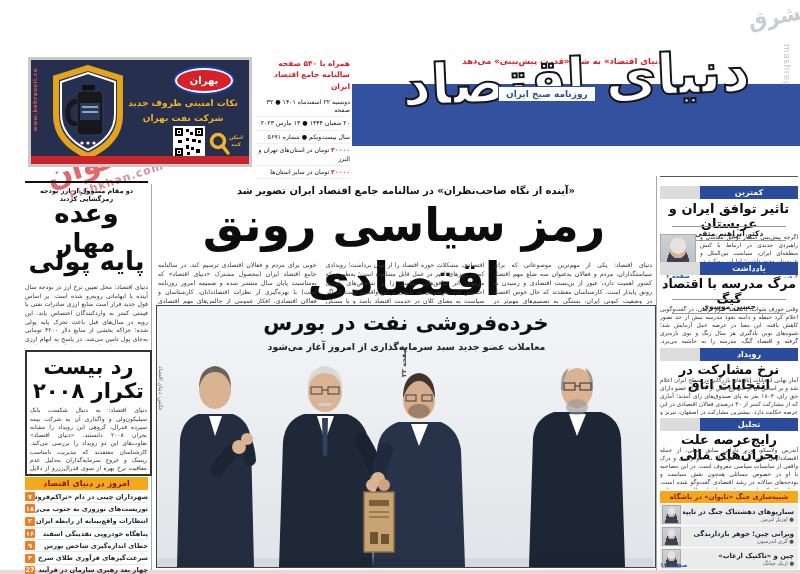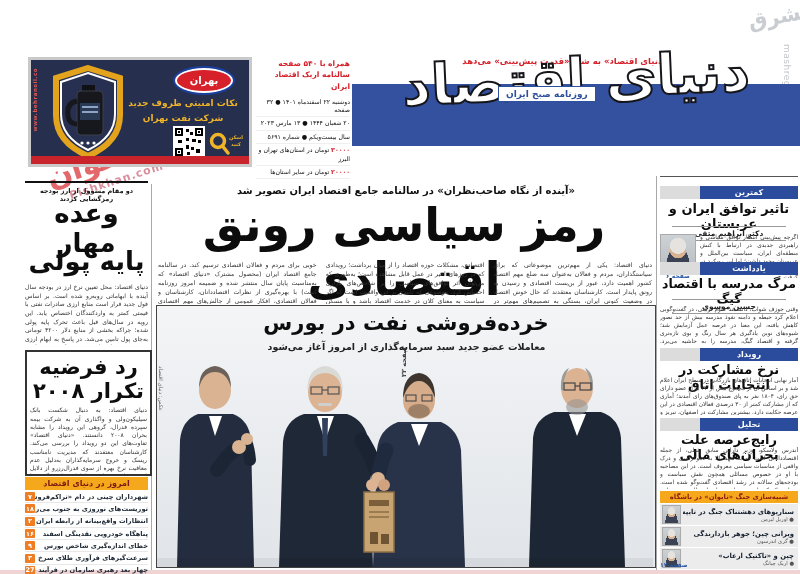--- a/index.html
+++ b/index.html
@@ -159,21 +159,21 @@
     </svg>
     <div class="ad-scan">
       <div>اسکن</div>
       <div>کنید</div>
     </div>
     <div class="ad-redstrip"></div>
   </div>
 
   <div class="abs info">
     <div class="red">همراه با ۵۴۰ صفحه</div>
-    <div class="red">سالنامه اریک اقتصاد ایران</div>
+    <div class="red">سالنامه جامع اقتصاد ایران</div>
     <ul>
       <li>دوشنبه ۲۲ اسفندماه ۱۴۰۱ ● ۳۲ صفحه</li>
       <li>۲۰ شعبان ۱۴۴۴ ● ۱۳ مارس ۲۰۲۳</li>
       <li>سال بیست‌ویکم ● شماره ۵۶۹۱</li>
       <li><span class="num">۳۰۰۰۰</span> <span>تومان در استان‌های تهران و البرز</span></li>
       <li><span class="num">۲۰۰۰۰</span> <span>تومان در سایر استان‌ها</span></li>
     </ul>
   </div>
 
   <div class="abs slogan">«دنیای اقتصاد» به شما «قدرت پیش‌بینی» می‌دهد</div>
@@ -262,21 +262,21 @@
   </div>
 
   <div class="abs lc-kicker">دو مقام مسوول از ارز بودجه رمزگشایی کردند</div>
   <div class="abs lc-t1">وعده مهار</div>
   <div class="abs lc-t2">پایه پولی</div>
   <div class="abs lc-body just">
     <span>دنیای اقتصاد: محل تعیین نرخ ارز در بودجه سال آینده با ابهاماتی روبه‌رو شده است. بر اساس قول جدید قرار است منابع ارزی صادرات نفتی با قیمتی کمتر به واردکنندگان اختصاص یابد. این رویه در سال‌های قبل باعث تحرک پایه پولی شده؛ چراکه بخشی از منابع دلار ۴۲۰۰ تومانی به‌جای پول تامین می‌شد. در پاسخ به ابهام ارزی بودجه، وزیر اقتصاد و رئیس کمیسیون تلفیق لایحه بودجه، محل ارزی سال آینده را متفاوت از سال‌های قبل دانستند و می‌گویند این عامل باعث تحرک پایه پولی و چاپ پول نخواهد شد.</span>
     
   </div>
   <div class="abs box2">
-    <div class="t">رد فرضیه</div>
+    <div class="t">رد بیست</div>
     <div class="t">تکرار ۲۰۰۸</div>
     <div class="b just">
       <span>دنیای اقتصاد: به دنبال شکست بانک سیلیکون‌ولی و واگذاری آن به شرکت بیمه سپرده فدرال، گروهی این رویداد را مشابه بحران ۲۰۰۸ دانستند. «دنیای اقتصاد» تفاوت‌های این دو رویداد را بررسی می‌کند. کارشناسان معتقدند که مدیریت نامناسب ریسک و خروج سرمایه‌گذاران به‌دلیل عدم معافیت نرخ بهره از سوی فدرال‌رزرو از دلایل این رویداد بوده است؛ اما این واقعه گویی با بحران ۲۰۰۸ متفاوت خواهد بود و گرچه برخی تبعاتی برای بازارهای ریسکی به دنبال خواهد داشت، ابعاد بسیار محدودتری از بحران قبلی دارد.</span>
       
     </div>
   </div>
   <div class="abs today-bar">امروز در دنیای اقتصاد</div>
   <div class="abs today">
     <div class="row">
         <span class="t">شهرداران چینی در دام «تراکم‌فروشی»</span>

